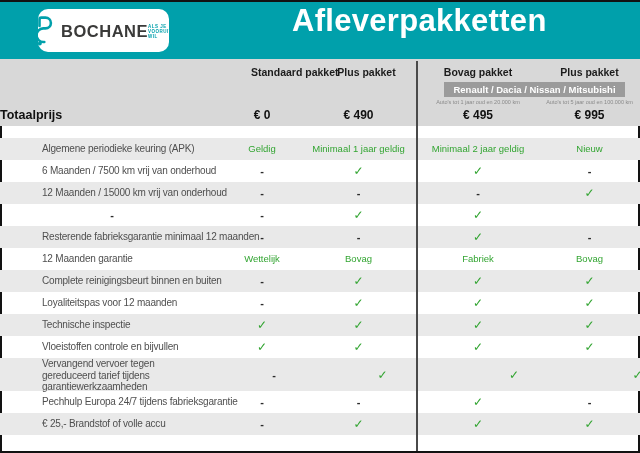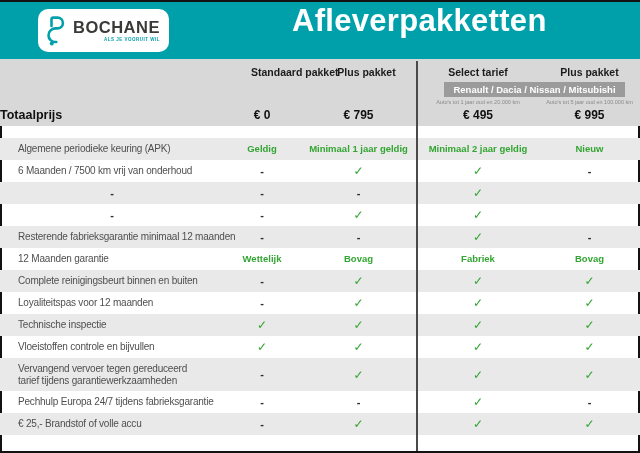--- a/index.html
+++ b/index.html
@@ -22,21 +22,21 @@
     background:#00a0ab;
     z-index:3;
   }
   .logo-box {
     position:absolute; left:38px; top:7px;
     width:131px; height:43px;
     background:#ffffff; border-radius:10px;
     display:flex; align-items:center; justify-content:center; gap:6px;
   }
   .logo-mark { width:20px; height:32px; flex:0 0 auto; }
-  .logo-text { display:flex; flex-direction:column; align-items:flex-end; }
+  .logo-text { display:flex; flex-direction:row; align-items:flex-end; }
   .logo-name {
     font-size:16.5px; font-weight:bold; color:#3a3a39; letter-spacing:0.5px; line-height:1;
   }
   .logo-tagline {
     font-size:4.5px; font-weight:bold; color:#00a0ab; letter-spacing:0.5px; margin-top:2px;
   }
   .page-title {
     position:absolute; left:292px; top:1px;
     font-size:31px; font-weight:bold; color:#ffffff; letter-spacing:0.3px;
     white-space:nowrap;
@@ -93,31 +93,31 @@
 
   .prices { height:15px; align-items:center; }
   .total-label { font-size:12.5px; font-weight:bold; color:#111111; }
   .price { text-align:center; font-size:12px; font-weight:bold; color:#111111; white-space:nowrap; }
 
   .band-gap { height:12px; background:transparent; }
 
   
   .rows { position:relative; }
   .row { height:22px; align-items:center; }
-  .row.tall { height:33px; }
+  .row.tall { height:33px;gap:12px; }
   .row.shaded { position:relative; z-index:2; background:#e9e9e9; }
   .feature-label {
-    padding-left:18px; font-size:10px; color:#4f4f4f; letter-spacing:-0.2px;
+    padding-left:42px; font-size:10px; color:#4f4f4f; letter-spacing:-0.2px;
     white-space:nowrap; line-height:1.15;
   }
   .row.tall .feature-label { white-space:normal; padding-right:16px; }
   .cell { text-align:center; line-height:1; }
   .cell.check { color:#33a532; font-size:12px; }
   .cell.dash  { color:#2b2b2b; font-size:11px; font-weight:bold; }
-  .cell.text-val { color:#33a532; font-size:9.5px; font-weight:bold; white-space:nowrap; }
+  .cell.text-val { color:#33a532; font-size:9.5px; font-weight:normal; white-space:nowrap; }
 </style>
 </head>
 <body>
 
 <div class="frame">
 
   <div class="header">
     <div class="logo-box">
       <svg class="logo-mark" viewBox="0 0 20 32" xmlns="http://www.w3.org/2000/svg">
         <path d="M4.5 11 V4.4 a1.8 1.8 0 0 1 1.8 -1.8 h4.2 a5.4 5.4 0 0 1 0 10.8 h-2.4 a6.8 6.8 0 1 0 0.4 13.6 h0.8" fill="none" stroke="#00a0ab" stroke-width="2.6" stroke-linecap="round"></path>
@@ -132,38 +132,38 @@
   </div>
 
   <div class="side-border left"></div>
   <div class="side-border right"></div>
 
   <div class="band">
     <div class="names cols">
       <div></div>
       <div class="pkg-name n1">Standaard pakket</div>
       <div class="pkg-name n2">Plus pakket</div>
-      <div class="pkg-name">Select tarief</div>
+      <div class="pkg-name">Bovag pakket</div>
       <div class="pkg-name">Plus pakket</div>
     </div>
     <div class="badges cols">
       <div></div>
       <div class="badge b2">Renault / Dacia / Nissan / Mitsubishi</div>
     </div>
     <div class="notes cols">
       <div></div>
         <div></div>
         <div></div>
       <div class="note k1">Auto's tot 1 jaar oud en 20.000 km</div>
       <div class="note k2">Auto's tot 5 jaar oud en 100.000 km</div>
     </div>
     <div class="prices cols">
       <div class="total-label">Totaalprijs</div>
       <div class="price">€ 0</div>
-      <div class="price">€ 795</div>
+      <div class="price">€ 490</div>
       <div class="price">€ 495</div>
       <div class="price">€ 995</div>
     </div>
   </div>
 
   <div class="band-gap"></div>
 
   <div class="rows">
 
     <div class="row cols shaded">
@@ -176,20 +176,21 @@
 
     <div class="row cols">
       <div class="feature-label">6 Maanden / 7500 km vrij van onderhoud</div>
       <div class="cell dash">-</div>
       <div class="cell check">✓</div>
       <div class="cell check">✓</div>
       <div class="cell dash">-</div>
     </div>
 
     <div class="row cols shaded">
+      <div class="feature-label">12 Maanden / 15000 km vrij van onderhoud</div>
       <div class="cell dash">-</div>
       <div class="cell dash">-</div>
       <div class="cell dash">-</div>
       <div class="cell check">✓</div>
     </div>
 
     <div class="row cols">
       <div class="cell dash">-</div>
       <div class="cell dash">-</div>
       <div class="cell check">✓</div>

